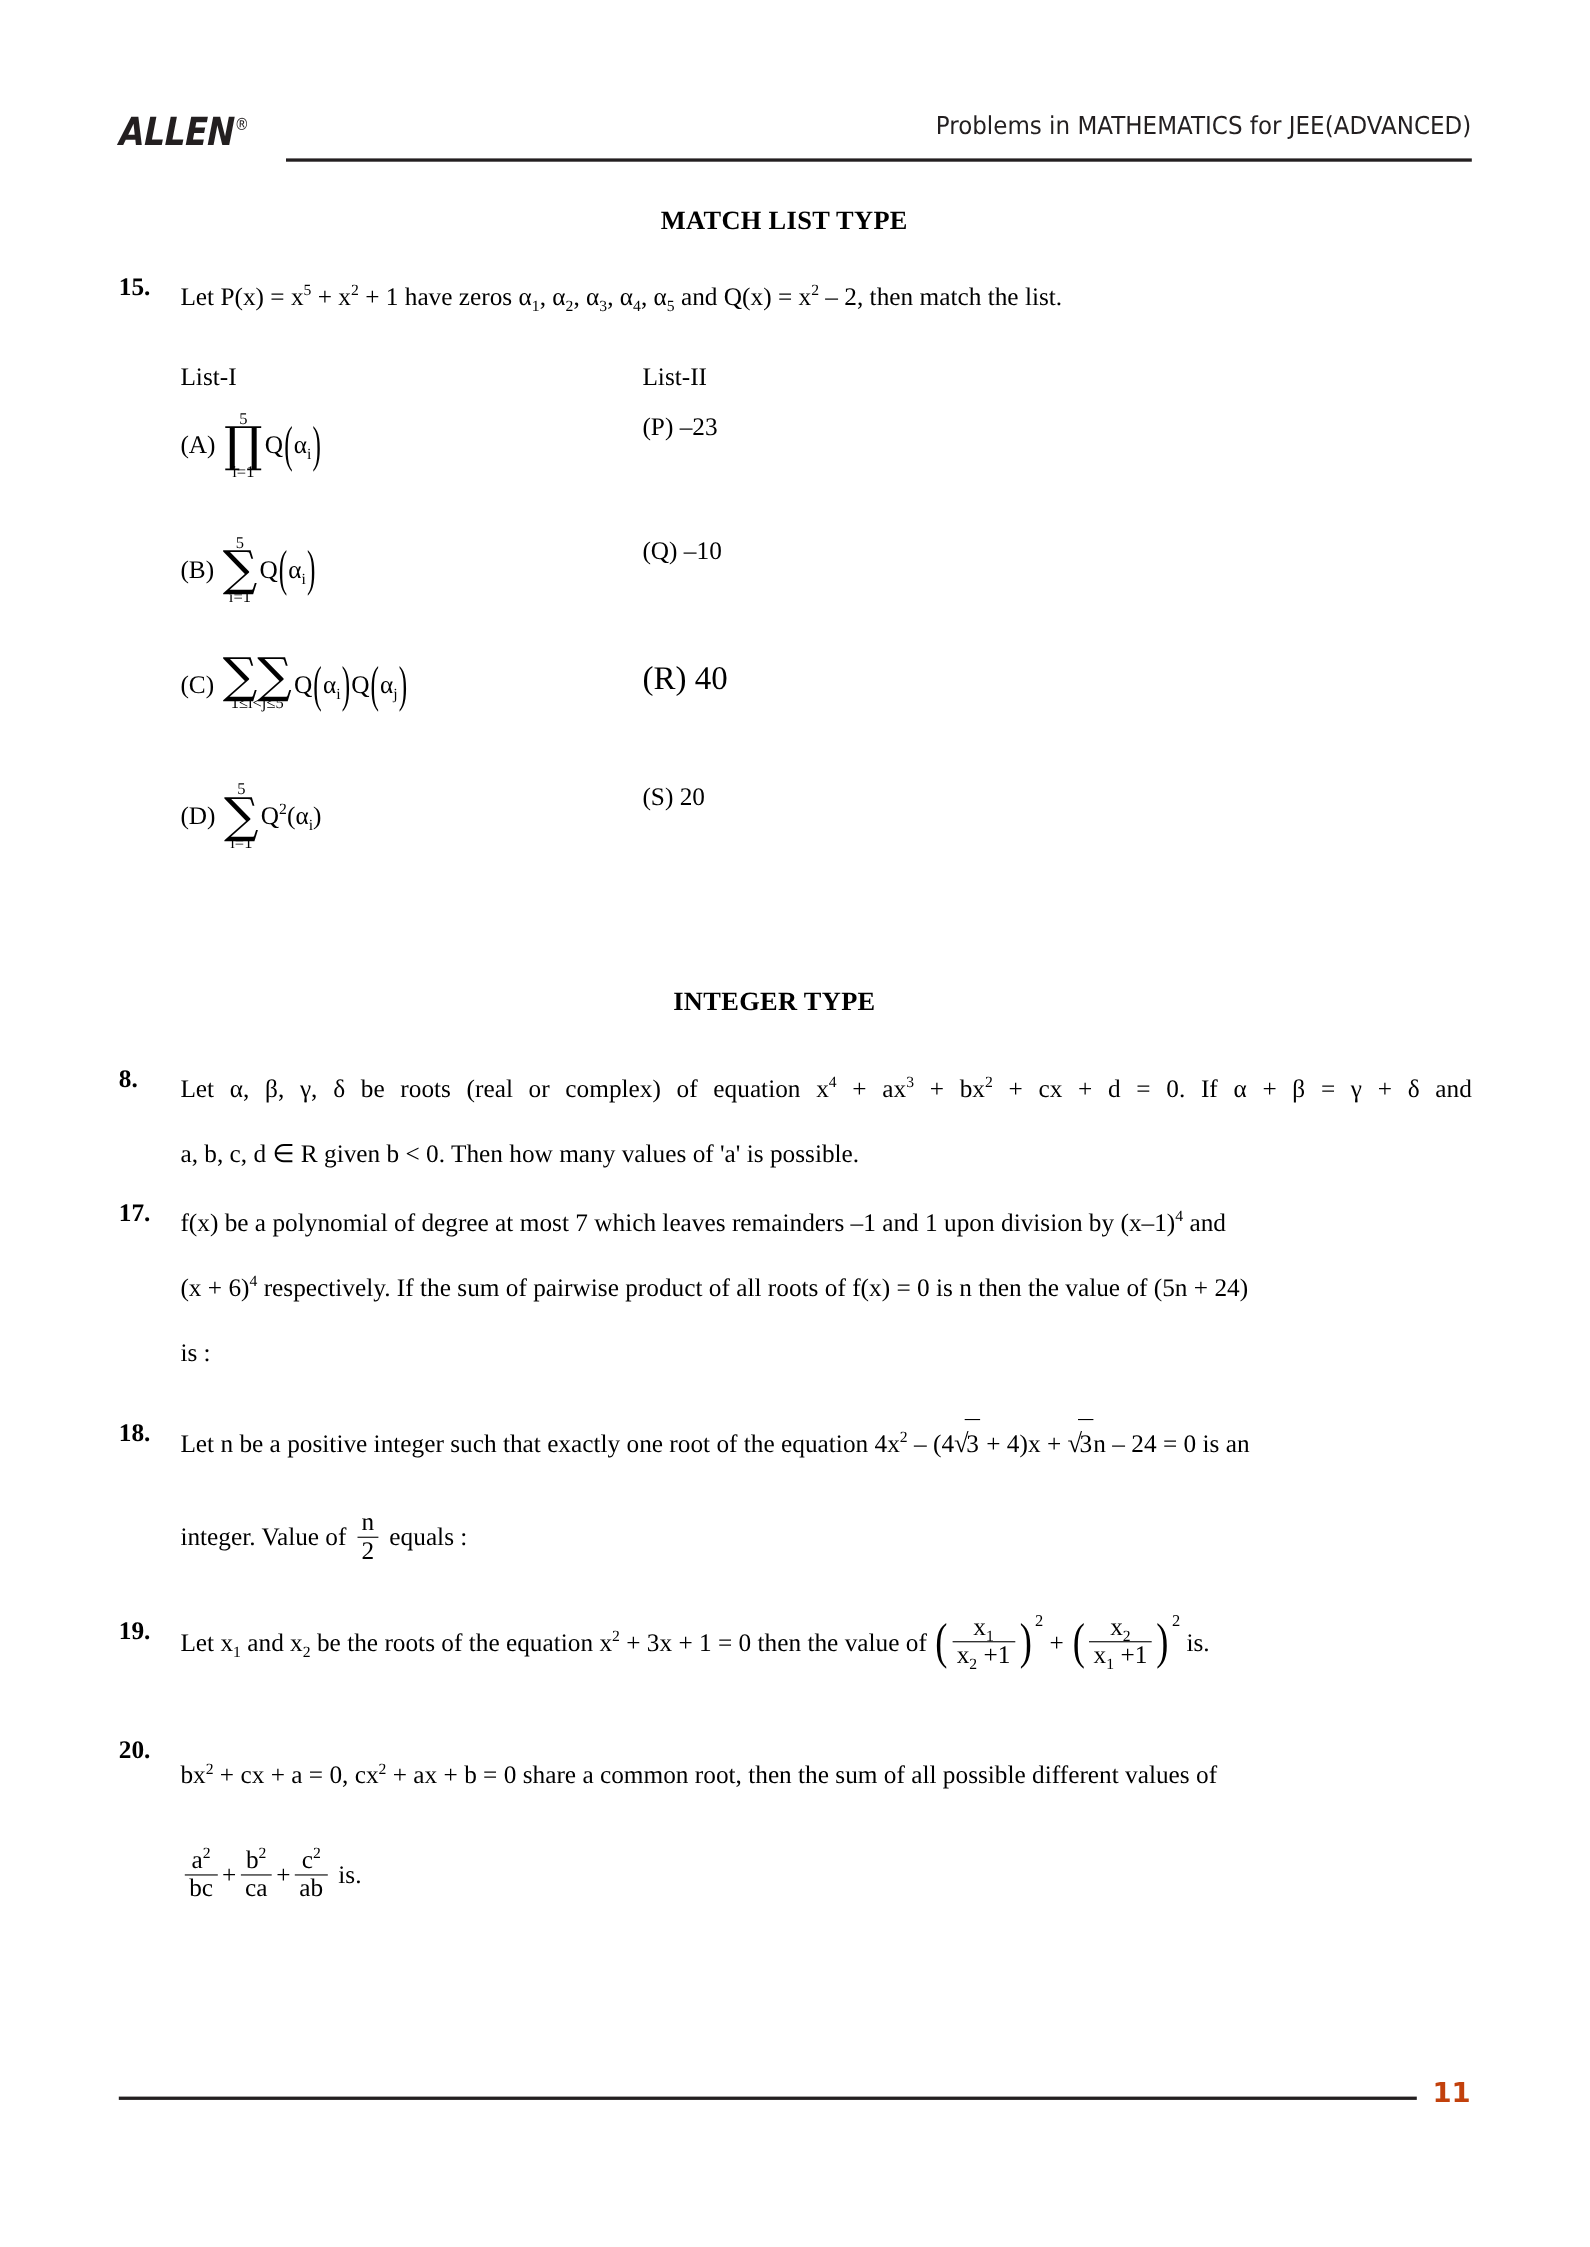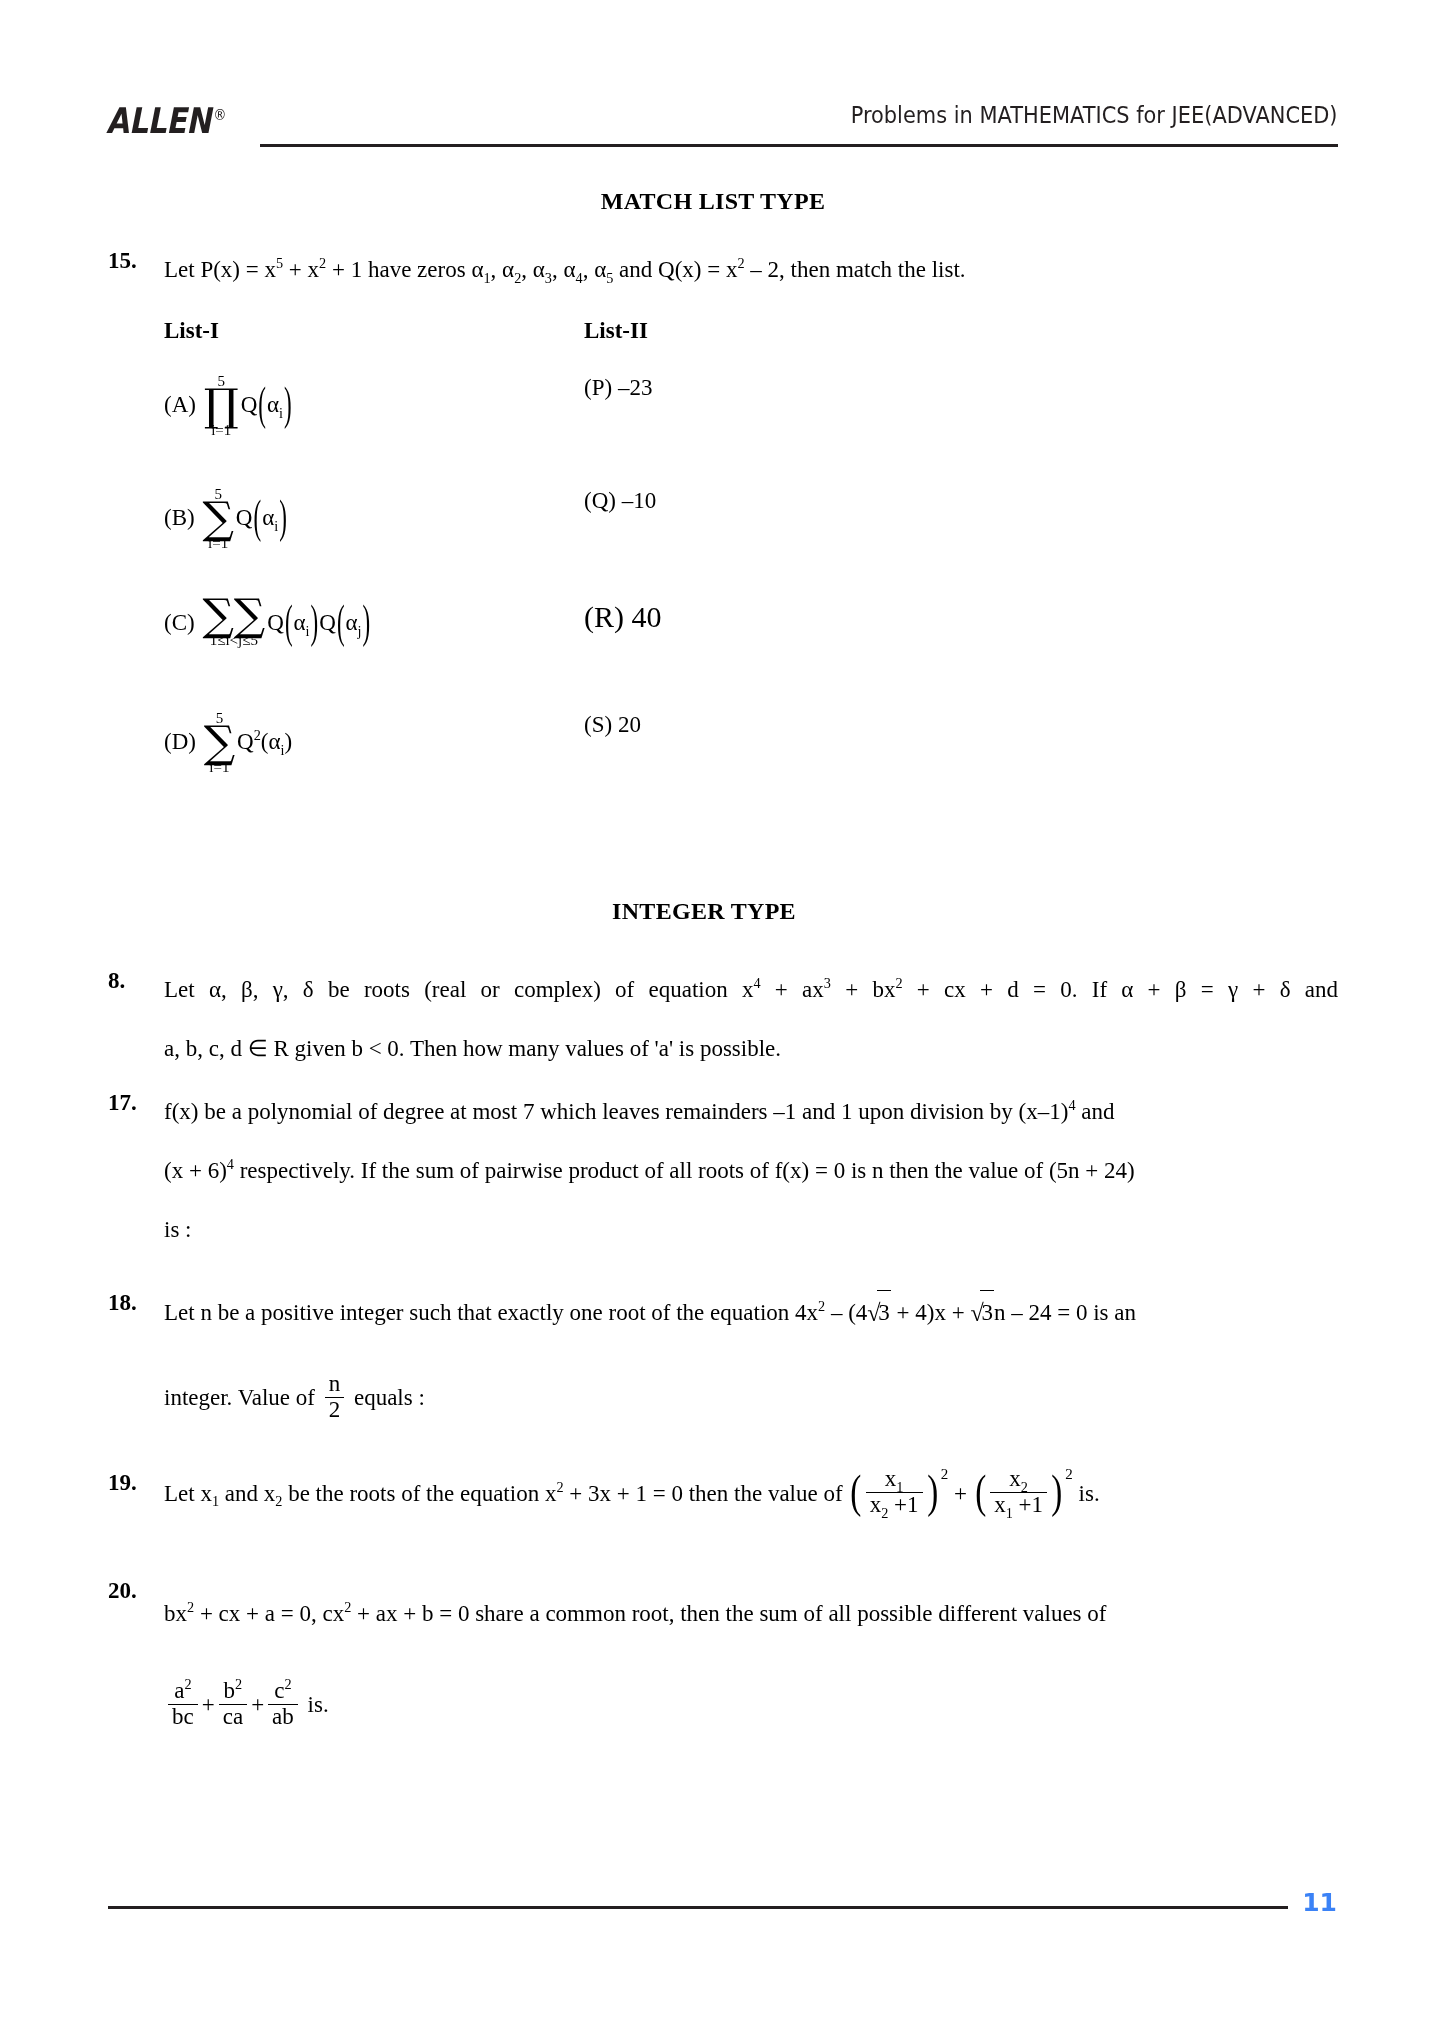--- a/index.html
+++ b/index.html
@@ -192,42 +192,43 @@
   .bigfrac-grp .exp {
     font-size: 15px;
     align-self: flex-start;
     margin-left: 1px;
     margin-top: -2px;
   }
   .bigfrac-grp .frac { top: 0; margin: 0 2px; }
 
   
   .list-head {
-    font-weight: bold;
+    font-weight: normal;
     font-size: 23px;
+    margin-top: 12px;
   }
   .col-left { position: absolute; left: 0; }
   .col-right { position: absolute; left: 420px; }
 
   
   .footer-rule {
     position: absolute;
     left: 108px;
     width: 1180px;
     top: 1906px;
     border-top: 3px solid #231f20;
   }
   .page-number {
     position: absolute;
     right: 108px;
     top: 1888px;
     font-family: "DejaVu Sans", sans-serif;
     font-weight: bold;
     font-size: 25px;
-    color: #3b82f6;
+    color: #c2410c;
   }
 </style>
 </head>
 <body>
 
 <div class="page">
 
   <div class="header">
     <div class="brand"><span>ALLEN</span><span class="reg">®</span></div>
     <div class="header-title">Problems in MATHEMATICS for JEE(ADVANCED)</div>

